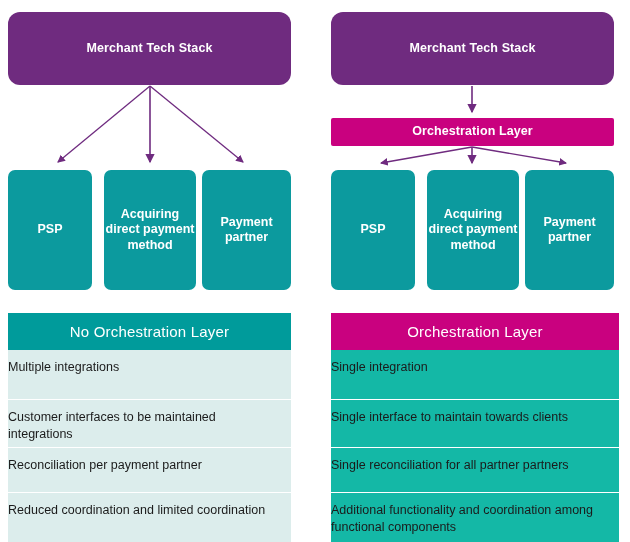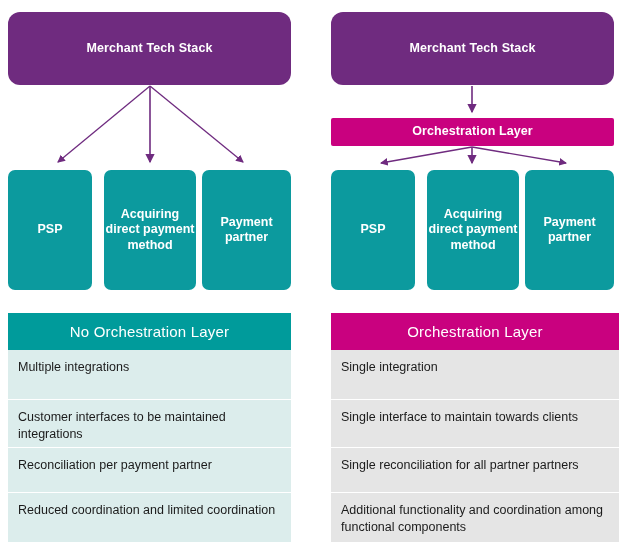--- a/index.html
+++ b/index.html
@@ -100,28 +100,28 @@
     color: #ffffff;
     font-weight: normal;
     font-size: 15px;
     letter-spacing: .2px;
   }
   .header-teal  { background: #009B9B; }
   .header-pink  { background: #C9017F; }
 
   .table-row {
     box-sizing: border-box;
-    padding: 9px 10px 9px 10px;
+    padding: 9px 10px 9px 0;
     font-size: 12.5px;
     line-height: 1.32;
     color: #1b1b1b;
     border-bottom: 1.5px solid #ffffff;
   }
   .row-teal { background: #DCEDEC; }
-  .row-pink { background: #e5e5e5; }
+  .row-pink { background: #14b8a6; }
 
   .row-h-a { height: 50px; }
   .row-h-b { height: 48px; }
   .row-h-c { height: 45px; }
   .row-h-d { height: 50px; }
 </style>
 </head>
 <body>
 
 <div class="panel panel-left">

